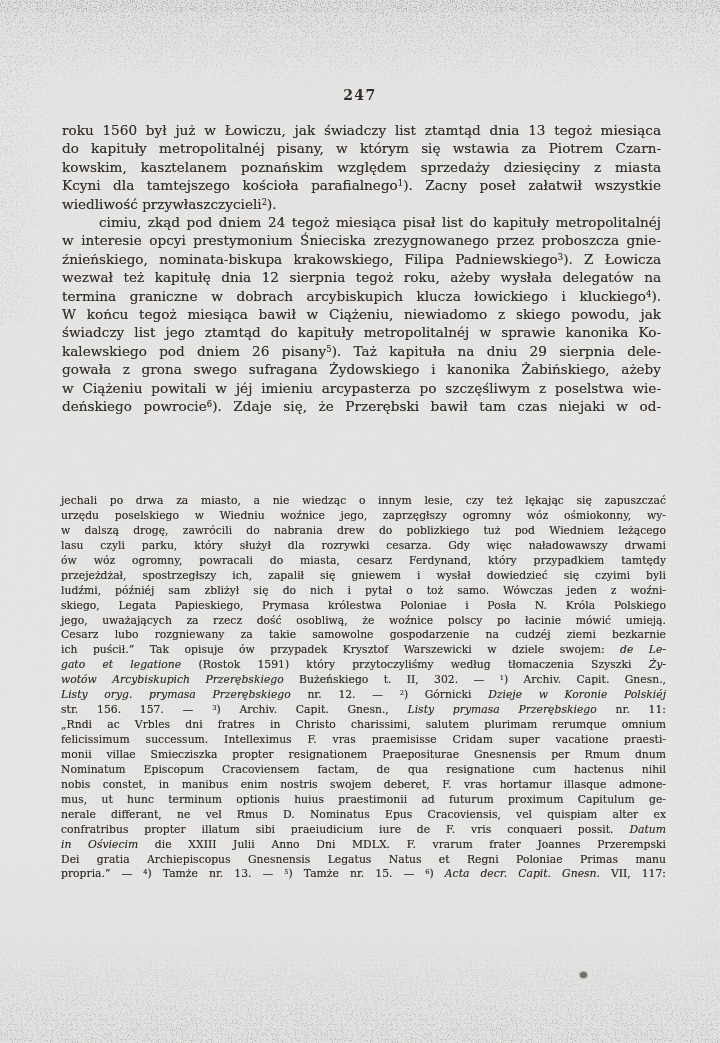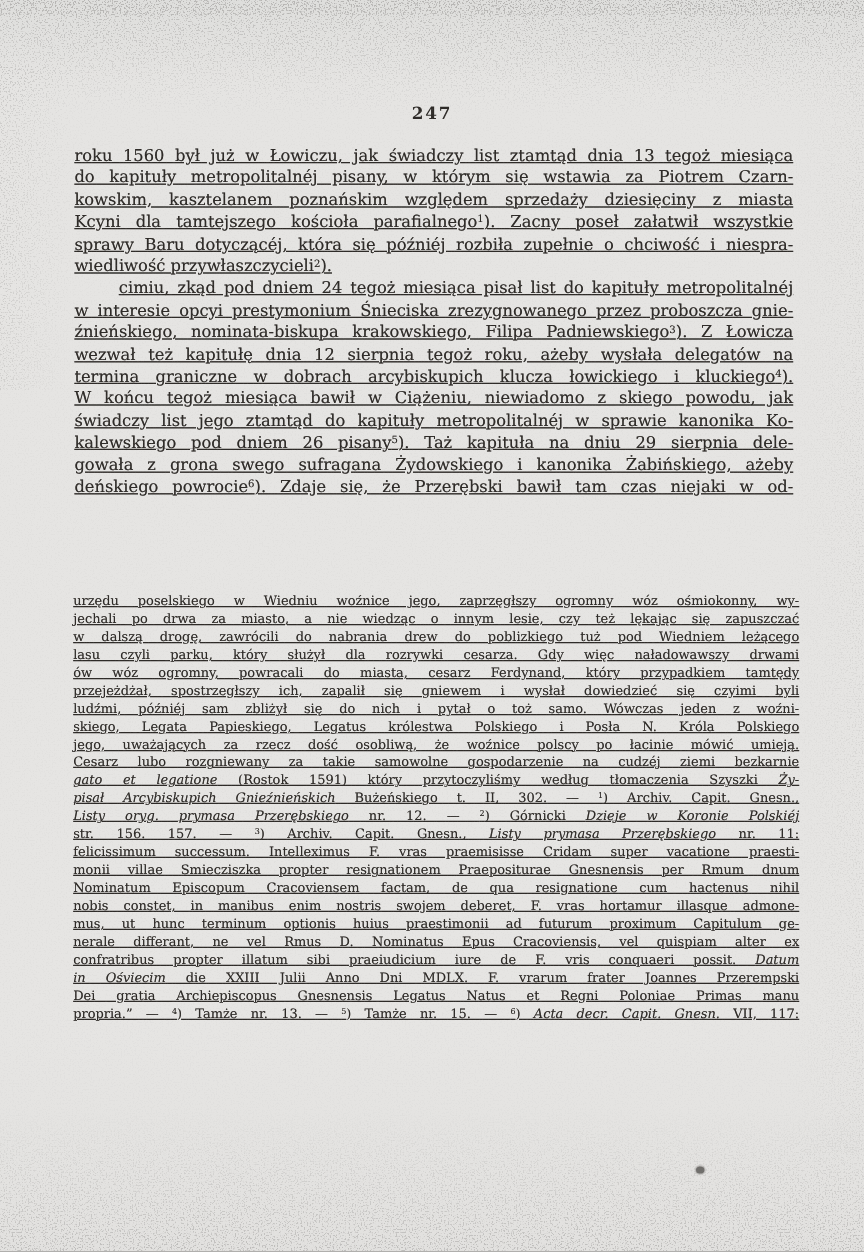--- a/index.html
+++ b/index.html
@@ -16,21 +16,21 @@
   .main{
     position:absolute;left:62px;top:121px;width:599px;
     font-size:13.6px;line-height:18.4px;
     text-shadow:0 0 0.4px rgba(45,42,38,0.55);
   }
   .foot{
     position:absolute;left:61px;top:494px;width:605px;
     font-size:10.8px;line-height:14.93px;
     text-shadow:0 0 0.35px rgba(45,42,38,0.5);
   }
-  .tline{text-align:justify;text-align-last:justify;text-decoration:underline;}
+  .tline{text-align:justify;text-align-last:justify;}
   .tline.noj{text-align-last:left;}
   .para.indent .tline:first-child{text-indent:37px;}
   sup{font-size:0.62em;line-height:0;vertical-align:0.45em;}
   .it{font-style:italic;}
   svg.noise{position:absolute;left:0;top:0;pointer-events:none;}
   .blot{
     position:absolute;left:580px;top:972px;width:7px;height:6px;
     background:#5d5b58;border-radius:50%;opacity:.85;
     box-shadow:0 0 1px 1px rgba(93,91,88,.4);
   }
@@ -41,53 +41,55 @@
 <div class="page">
 
   <div class="pagenum">247</div>
 
   <div class="main">
       <div class="para">
         <div class="tline">roku 1560 był już w Łowiczu, jak świadczy list ztamtąd dnia 13 tegoż miesiąca</div>
         <div class="tline">do kapituły metropolitalnéj pisany, w którym się wstawia za Piotrem Czarn-</div>
         <div class="tline">kowskim, kasztelanem poznańskim względem sprzedaży dziesięciny z miasta</div>
         <div class="tline">Kcyni dla tamtejszego kościoła parafialnego<sup>1</sup>). Zacny poseł załatwił wszystkie</div>
-        <div class="tline">sprawy Baru dotyczącéj, która się późniéj rozbiła zupełnie o chciwość i niespra-</div>
         <div class="tline noj">wiedliwość przywłaszczycieli<sup>2</sup>).</div>
       </div>
       <div class="para indent">
         <div class="tline">cimiu, zkąd pod dniem 24 tegoż miesiąca pisał list do kapituły metropolitalnéj</div>
         <div class="tline">w interesie opcyi prestymonium Śnieciska zrezygnowanego przez proboszcza gnie-</div>
         <div class="tline">źnieńskiego, nominata-biskupa krakowskiego, Filipa Padniewskiego<sup>3</sup>). Z Łowicza</div>
         <div class="tline">wezwał też kapitułę dnia 12 sierpnia tegoż roku, ażeby wysłała delegatów na</div>
         <div class="tline">termina graniczne w dobrach arcybiskupich klucza łowickiego i kluckiego<sup>4</sup>).</div>
         <div class="tline">W końcu tegoż miesiąca bawił w Ciążeniu, niewiadomo z skiego powodu, jak</div>
         <div class="tline">świadczy list jego ztamtąd do kapituły metropolitalnéj w sprawie kanonika Ko-</div>
         <div class="tline">kalewskiego pod dniem 26 pisany<sup>5</sup>). Taż kapituła na dniu 29 sierpnia dele-</div>
         <div class="tline">gowała z grona swego sufragana Żydowskiego i kanonika Żabińskiego, ażeby</div>
+        <div class="tline">w Ciążeniu powitali w jéj imieniu arcypasterza po szczęśliwym z poselstwa wie-</div>
         <div class="tline">deńskiego powrocie<sup>6</sup>). Zdaje się, że Przerębski bawił tam czas niejaki w od-</div>
       </div>
     </div>
 
   <div class="foot">
       <div class="para">
+        <div class="tline">jechali po drwa za miasto, a nie wiedząc o innym lesie, czy też lękając się zapuszczać</div>
         <div class="tline">urzędu poselskiego w Wiedniu woźnice jego, zaprzęgłszy ogromny wóz ośmiokonny, wy-</div>
-        <div class="tline">jechali po drwa za miasto, a nie wiedząc o innym lesie, czy też lękając się zapuszczać</div>
         <div class="tline">w dalszą drogę, zawrócili do nabrania drew do poblizkiego tuż pod Wiedniem leżącego</div>
         <div class="tline">lasu czyli parku, który służył dla rozrywki cesarza.  Gdy więc naładowawszy drwami</div>
         <div class="tline">ów wóz ogromny, powracali do miasta, cesarz Ferdynand, który przypadkiem tamtędy</div>
         <div class="tline">przejeżdżał, spostrzegłszy ich, zapalił się gniewem i wysłał dowiedzieć się czyimi byli</div>
         <div class="tline">ludźmi, późniéj sam zbliżył się do nich i pytał o toż samo.  Wówczas jeden z woźni-</div>
-        <div class="tline">skiego, Legata Papieskiego, Legatus królestwa Polskiego i Posła N. Króla Polskiego</div>
+        <div class="tline">skiego, Legata Papieskiego, Prymasa królestwa Poloniae i Posła N. Króla Polskiego</div>
         <div class="tline">jego, uważających za rzecz dość osobliwą, że woźnice polscy po łacinie mówić umieją.</div>
         <div class="tline">Cesarz lubo rozgniewany za takie samowolne gospodarzenie na cudzéj ziemi bezkarnie</div>
+        <div class="tline">ich puścił.” Tak opisuje ów przypadek Krysztof Warszewicki w dziele swojem: <span class="it">de Le-</span></div>
         <div class="tline"><span class="it">gato et legatione</span> (Rostok 1591) który przytoczyliśmy według tłomaczenia Szyszki <span class="it">Ży-</span></div>
-        <div class="tline"><span class="it">pisał Arcybiskupich Gnieźnieńskich</span> Bużeńskiego t. II, 302. — <sup>1</sup>) Archiv. Capit. Gnesn.,</div>
+        <div class="tline"><span class="it">wotów Arcybiskupich Przerębskiego</span> Bużeńskiego t. II, 302. — <sup>1</sup>) Archiv. Capit. Gnesn.,</div>
         <div class="tline"><span class="it">Listy oryg. prymasa Przerębskiego</span> nr. 12. — <sup>2</sup>) Górnicki <span class="it">Dzieje w Koronie Polskiéj</span></div>
         <div class="tline">str. 156. 157. — <sup>3</sup>) Archiv. Capit. Gnesn., <span class="it">Listy prymasa Przerębskiego</span> nr. 11:</div>
+        <div class="tline">„Rndi ac Vrbles dni fratres in Christo charissimi, salutem plurimam rerumque omnium</div>
         <div class="tline">felicissimum successum.  Intelleximus F. vras praemisisse Cridam super vacatione praesti-</div>
         <div class="tline">monii villae Smiecziszka propter resignationem Praepositurae Gnesnensis per Rmum dnum</div>
         <div class="tline">Nominatum Episcopum Cracoviensem factam, de qua resignatione cum hactenus nihil</div>
         <div class="tline">nobis constet, in manibus enim nostris swojem deberet, F. vras hortamur illasque admone-</div>
         <div class="tline">mus, ut hunc terminum optionis huius praestimonii ad futurum proximum Capitulum ge-</div>
         <div class="tline">nerale differant, ne vel Rmus D. Nominatus Epus Cracoviensis, vel quispiam alter ex</div>
         <div class="tline">confratribus propter illatum sibi praeiudicium iure de F. vris conquaeri possit.  <span class="it">Datum</span></div>
         <div class="tline"><span class="it">in Ośviecim</span> die XXIII Julii Anno Dni MDLX. F. vrarum frater Joannes Przerempski</div>
         <div class="tline">Dei gratia Archiepiscopus Gnesnensis Legatus Natus et Regni Poloniae Primas manu</div>
         <div class="tline">propria.” — <sup>4</sup>) Tamże nr. 13. — <sup>5</sup>) Tamże nr. 15. — <sup>6</sup>) <span class="it">Acta decr. Capit. Gnesn.</span> VII, 117:</div>

